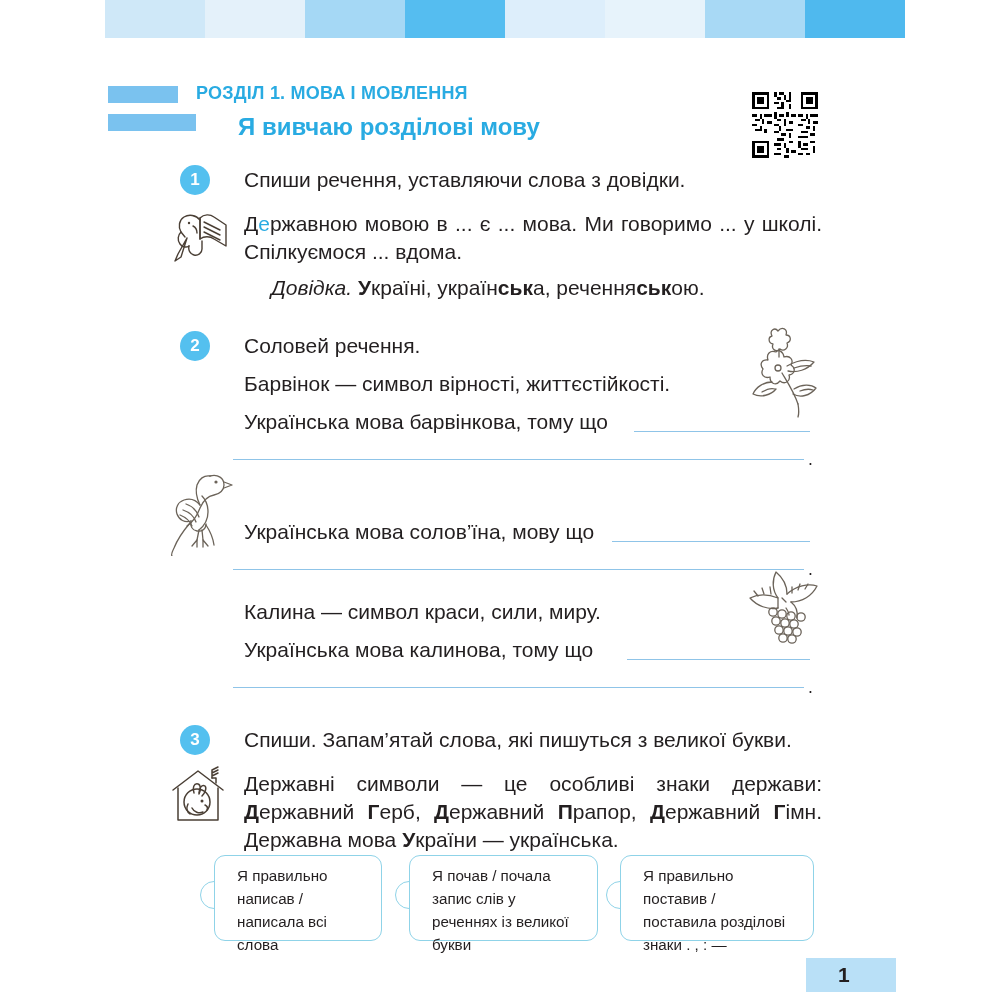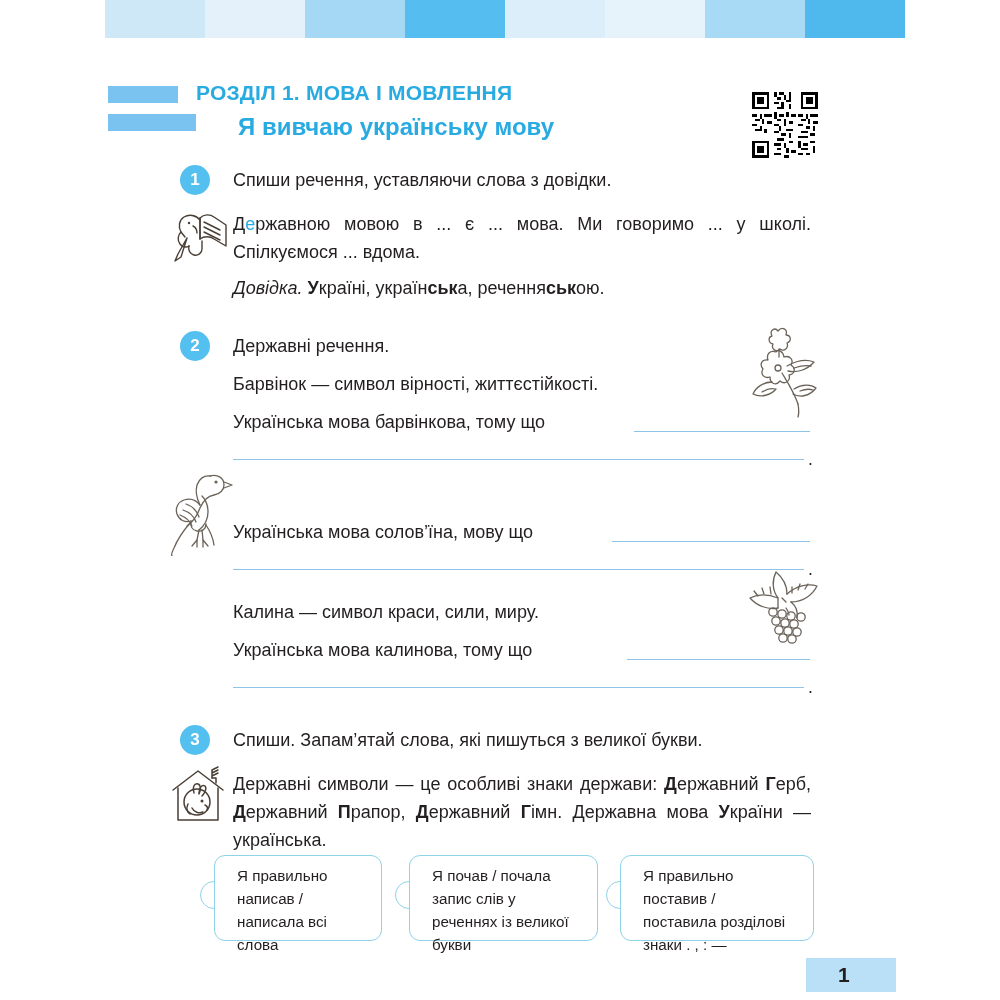--- a/index.html
+++ b/index.html
@@ -59,21 +59,21 @@
     width: 88px;
     height: 17px;
   }
   #header-titles {
     position: absolute;
     left: 196px;
     top: 0;
     width: 540px;
   }
   #title-main {
-    font-size: 21px;
+    font-size: 18px;
     font-weight: bold;
     color: #29abe2;
     letter-spacing: 0.2px;
     line-height: 30px;
     white-space: nowrap;
   }
   #title-sub {
     font-size: 24px;
     font-weight: bold;
     color: #29abe2;
@@ -105,33 +105,33 @@
     color: #ffffff;
     font-size: 17px;
     font-weight: bold;
     display: flex;
     align-items: center;
     justify-content: center;
     left: 180px;
   }
   .body-text {
     position: absolute;
-    left: 233px;
-    font-size: 18px;
+    left: 244px;
+    font-size: 21px;
     line-height: 28px;
     color: #231f20;
     width: 578px;
   }
   .body-text.justified {
     text-align: justify;
     text-align-last: left;
   }
   .accent-letter { color: #29abe2; }
   .bold { font-weight: bold; }
-  .italic { font-style: italic; }
+  .italic { font-style: italic; margin-left: 27px; }
 
   .side-icon {
     position: absolute;
     width: 62px;
     height: 58px;
   }
   .right-icon {
     position: absolute;
     width: 78px;
     height: 92px;
@@ -222,21 +222,21 @@
   <div class="stripe-block" style="background: rgb(231, 243, 251);"></div>
   <div class="stripe-block" style="background: rgb(168, 217, 245);"></div>
   <div class="stripe-block" style="background: rgb(79, 185, 238);"></div>
 </div>
 
 <div id="header-area">
   <div class="header-bar" id="header-bar-top"></div>
   <div class="header-bar" id="header-bar-bottom"></div>
   <div id="header-titles">
     <div id="title-main">РОЗДІЛ 1. МОВА І МОВЛЕННЯ</div>
-    <div id="title-sub">Я вивчаю українську мову</div>
+    <div id="title-sub">Я вивчаю розділові мову</div>
   </div>
 </div>
 
 <svg id="qr-code" viewBox="0 0 29 29" shape-rendering="crispEdges">
   <rect width="29" height="29" fill="#ffffff"></rect>
   <g fill="#000000">
     <rect x="1" y="1" width="7" height="1"></rect>
       <rect x="1" y="7" width="7" height="1"></rect>
     <rect x="1" y="1" width="1" height="7"></rect>
       <rect x="7" y="1" width="1" height="7"></rect>
@@ -339,21 +339,21 @@
   </div>
 
   <div class="body-text" style="top:112px;">
     <span class="italic">Довідка.</span>
     <span class="bold">У</span><span>країні, україн</span><span class="bold">ськ</span><span>а, речення</span><span class="bold">ськ</span><span>ою.</span>
   </div>
 </div>
 
 <div class="exercise" id="exercise-2" style="top:328px; height:370px;">
   <div class="num-badge" style="top:3px;">2</div>
-  <div class="body-text" style="top:4px;">Державні речення.</div>
+  <div class="body-text" style="top:4px;">Соловей речення.</div>
 
   <svg class="right-icon" style="left:742px; top:-2px;" viewBox="0 0 78 92">
     <g fill="none" stroke="#6b6359" stroke-width="1.3" stroke-linecap="round" stroke-linejoin="round">
       <path d="M34 26 C28 24 24 28 26 34 C20 33 17 38 21 43 C18 48 22 53 28 51 C28 58 34 60 38 55 C43 59 49 55 47 49 C53 48 54 42 49 39 C52 34 48 29 42 31 C41 25 36 23 34 26 Z"></path>
       <circle cx="36" cy="42" r="3"></circle>
       <path d="M30 10 C27 4 33 1 36 5 C40 0 46 3 44 9 C49 9 50 15 45 17 C47 22 42 26 38 23 C34 27 29 23 31 18 C26 17 26 11 30 10 Z"></path>
       <path d="M37 23 L37 31"></path>
       <path d="M40 47 C46 57 52 66 56 78"></path>
       <path d="M45 40 C54 35 64 33 72 36 C65 44 55 47 46 45"></path>
       <path d="M52 63 C60 58 69 58 74 62 C68 70 58 72 51 68"></path>

